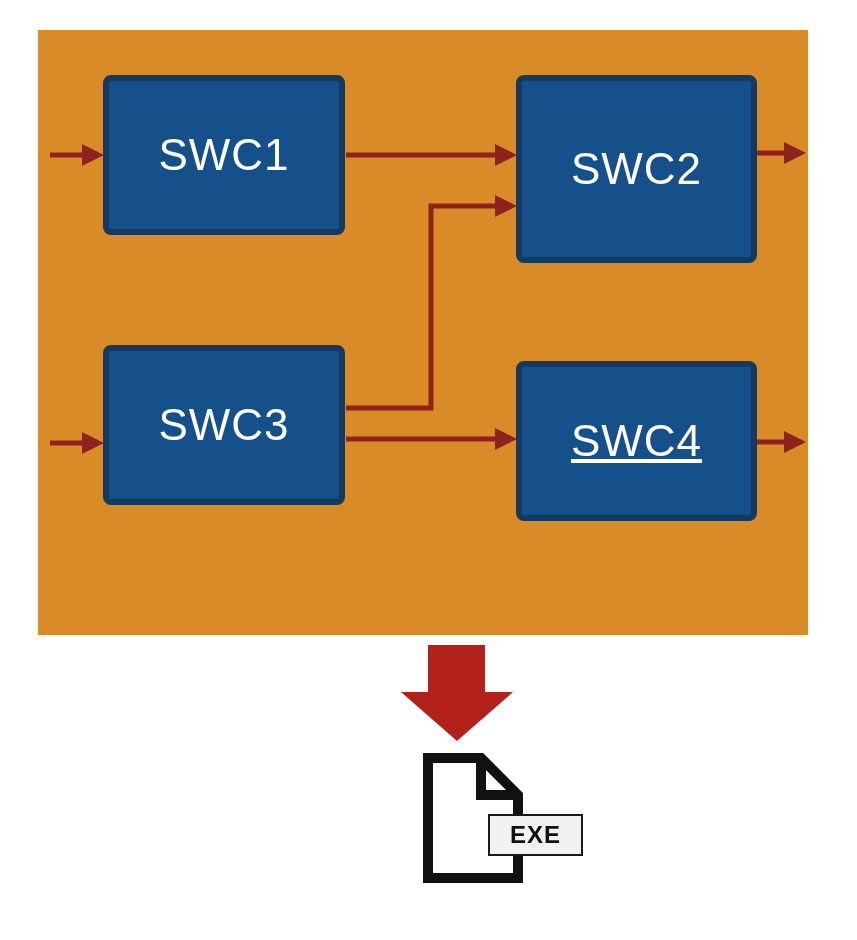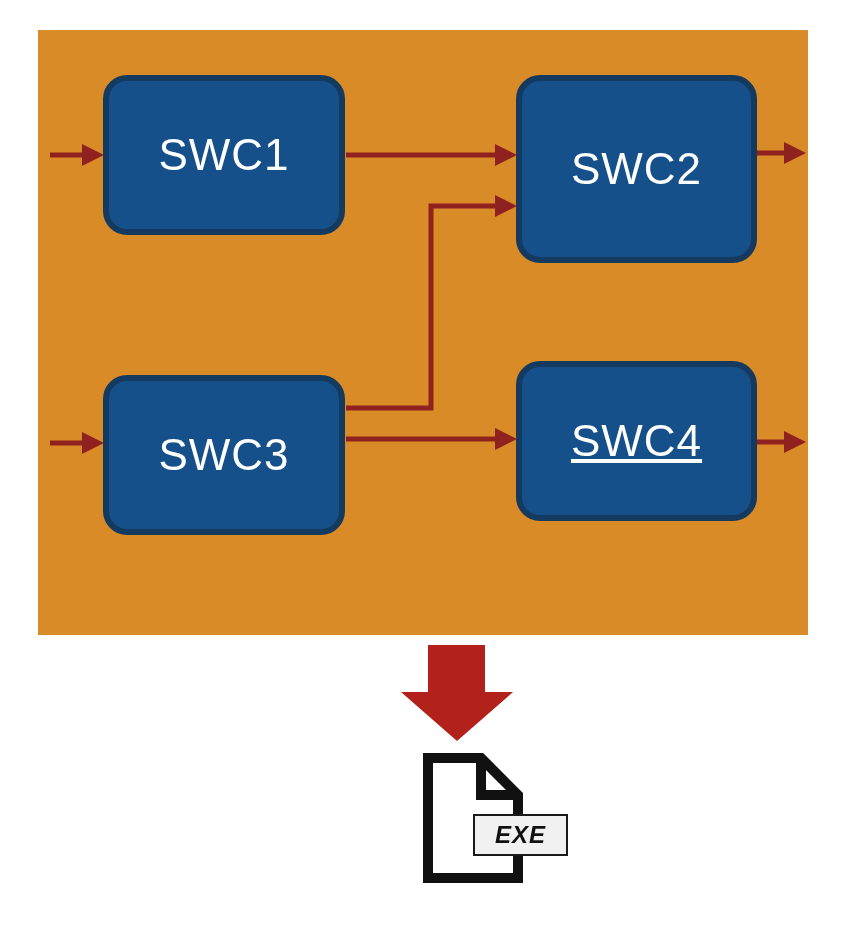--- a/index.html
+++ b/index.html
@@ -21,31 +21,31 @@
     top: 30px;
     width: 770px;
     height: 605px;
     background: var(--container-bg, #d98b28);
   }
   .swc {
     position: absolute;
     box-sizing: border-box;
     background: var(--component-fill, #15508a);
     border: 6px solid var(--component-border, #153a60);
-    border-radius: 24px;
+    border-radius: 8px;
     display: flex;
     align-items: center;
     justify-content: center;
     color: var(--label-text, #ffffff);
     font-size: 44px;
     letter-spacing: 1px;
   }
   .swc1 { left: 103px; top: 75px;  width: 242px; height: 160px; }
   .swc2 { left: 516px; top: 75px;  width: 241px; height: 188px; align-items: center; }
-  .swc3 { left: 103px; top: 375px; width: 242px; height: 160px; }
+  .swc3 { left: 103px; top: 345px; width: 242px; height: 160px; }
   .swc4 { left: 516px; top: 361px; width: 241px; height: 160px; text-decoration: underline; }
   .mono-label {
     position: absolute;
     left: 38px;
     top: 552px;
     width: 770px;
     height: 80px;
     line-height: 80px;
     text-align: center;
     color: var(--label-text, #ffffff);
@@ -53,35 +53,34 @@
     white-space: nowrap;
   }
   .overlay {
     position: absolute;
     left: 0;
     top: 0;
     pointer-events: none;
   }
   .exe-badge {
     position: absolute;
-    left: 473px;
+    left: 488px;
     top: 814px;
     width: 95px;
     height: 42px;
     box-sizing: border-box;
     background: #f1f1f1;
     border: 2px solid #1a1a1a;
     display: flex;
     align-items: center;
     justify-content: center;
     font-size: 24px;
     font-weight: bold;
     letter-spacing: 1px;
     color: #111111;
-    font-style: italic;
   }
 </style>
 </head>
 <body>
 
 <div class="canvas">
 
   <div class="mono-box"></div>
 
   <div class="swc swc1">

